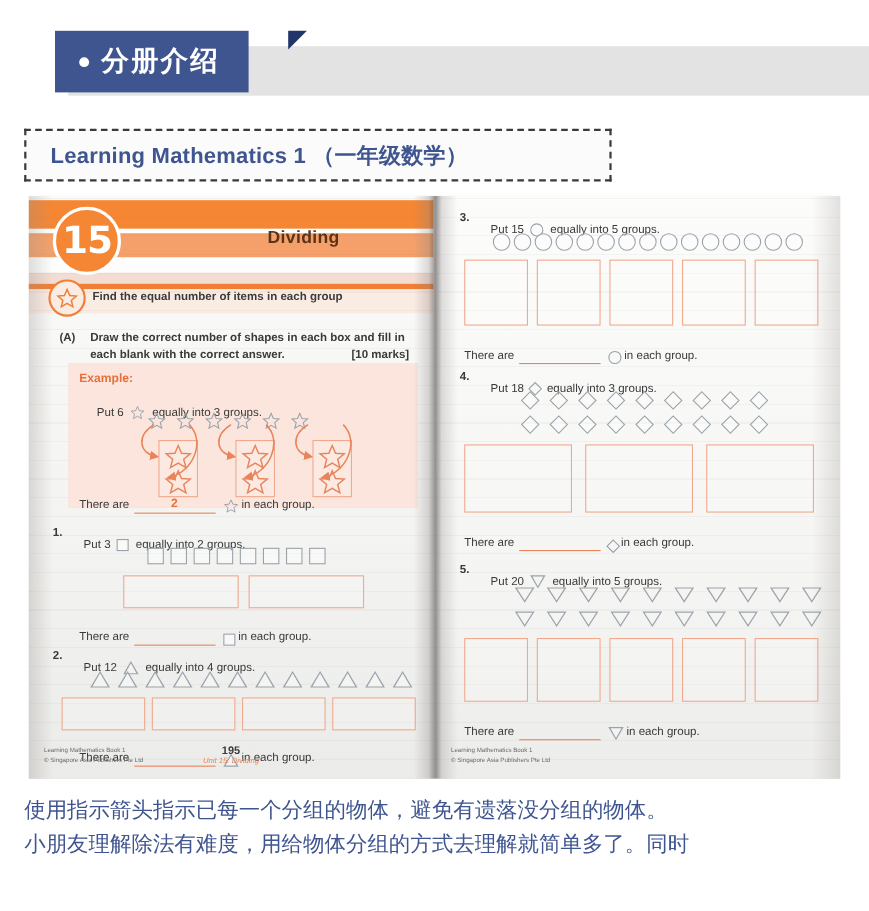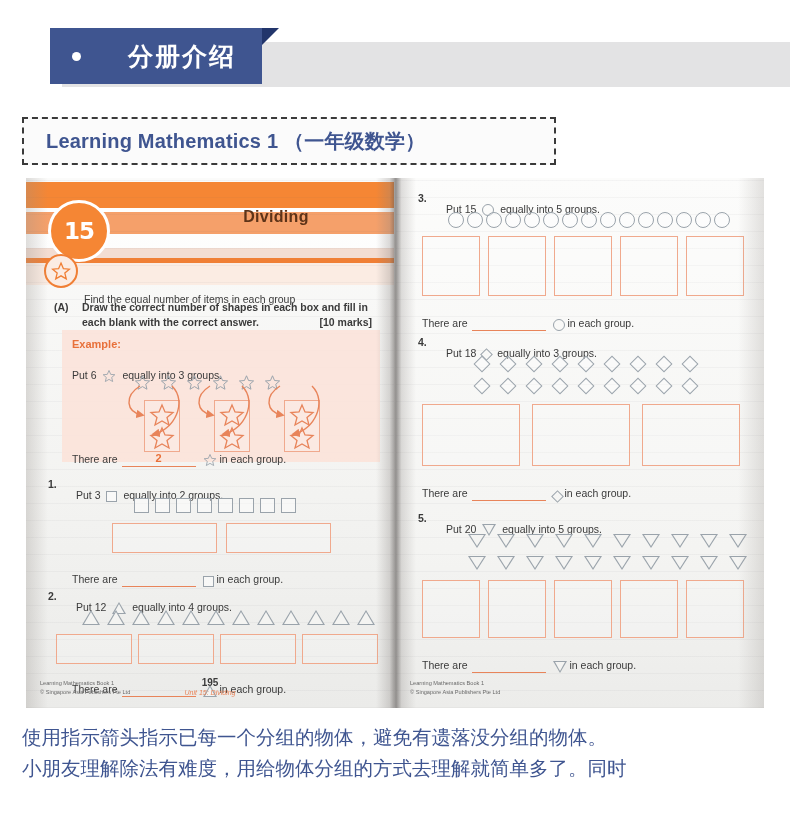--- a/index.html
+++ b/index.html
@@ -27,21 +27,20 @@
     z-index: 3;
   }
   .ribbon-dot {
     width: 9px; height: 9px; border-radius: 50%;
     background: #ffffff; flex: none;
   }
   .ribbon-title {
     color: #ffffff; font-size: 25px; font-weight: bold;
     letter-spacing: 2px; line-height: 1;
     white-space: nowrap;
-    margin-left: 36px;
   }
   .ribbon-fold {
     position: absolute; top: 28px; left: 262px;
     width: 0; height: 0; z-index: 2;
     border-top: 17px solid #22356b;
     border-right: 17px solid transparent;
   }
 
   
   .subtitle-box {
@@ -105,44 +104,44 @@
   .ph { position: absolute; left: 0; width: 368px; }
   .ph-band1 { top: 4px;  height: 26px; background: #f58634; }
   .ph-band2 { top: 30px; height: 4px;  background: #ffffff; opacity:.85; }
   .ph-band3 { top: 34px; height: 22px; background: #f5a06a; }
   .ph-band4 { top: 56px; height: 14px; background: #ffffff; opacity:.7; }
   .ph-band5 { top: 70px; height: 10px; background: #f3ddd2; }
   .ph-band6 { top: 80px; height: 5px;  background: #f07f35; }
   .ph-band7 { top: 85px; height: 22px; background: #fbece3; }
 
   .unit-circle {
-    position: absolute; left: 22px; top: 22px;
+    position: absolute; left: 22px; top: 10px;
     width: 62px; height: 62px; border-radius: 50%;
     background: #f58634; border: 3px solid #ffffff;
     display: flex; align-items: center; justify-content: center;
-    color: #ffffff; font-size: 23px; font-weight: bold;
+    color: #ffffff; font-size: 34px; font-weight: bold;
     font-family: "DejaVu Sans", sans-serif;
     z-index: 3; letter-spacing: -1px;
   }
   .chapter-title {
     position: absolute; left: 150px; top: 30px; width: 200px;
     text-align: center; color: #5d3318;
     font-size: 16px; font-weight: bold; z-index: 3;
     letter-spacing: .3px;
   }
   .star-badge {
     position: absolute; left: 18px; top: 76px;
     width: 34px; height: 34px; border-radius: 50%;
     background: #fbece3; border: 2.5px solid #f07f35;
     display: flex; align-items: center; justify-content: center;
     z-index: 4;
   }
   .objective {
     position: absolute; left: 58px; top: 86px; z-index: 4;
-    color: #3b3b3b; font-size: 10.5px; font-weight: normal; margin-top: 29px;
+    color: #3b3b3b; font-size: 10.5px; font-weight: bold;
   }
 
   
   .qtext, .instr, .therow {
     position: absolute; color: #3a3a3a;
     font-size: 10.5px; line-height: 1.45; margin-top: 10px;
   }
   .instr { font-weight: bold; }
   .instr .label { position: absolute; left: -28px; }
   .marks { position: absolute; right: 10px; font-weight: bold; color:#3a3a3a; font-size:10.5px;}
@@ -296,21 +295,21 @@
     <div class="instr" style="left:56px; top:112px; width:300px;">
       <span class="label">(A)</span>
       <span>Draw the correct number of shapes in each box and fill in</span><br>
       <span>each blank with the correct answer.</span>
       <span class="marks" style="top:15px;">[10 marks]</span>
     </div>
 
     <div class="example-panel"></div>
     <div class="example-label">Example:</div>
 
-    <div class="qtext" style="left:34px; top:180px; z-index:3;padding-left:12px;">
+    <div class="qtext" style="left:50px; top:180px; z-index:3;padding-left:12px;">
       <span>Put 6</span>
       <span class="mini star">
         <svg width="14" height="14" viewBox="0 0 24 24">
             <polygon points="12,2.5 14.9,9.2 22,9.8 16.6,14.5 18.3,21.5 12,17.8 5.7,21.5 7.4,14.5 2,9.8 9.1,9.2" fill="none" stroke="#9aa3ab" stroke-width="1.5"></polygon>
           </svg>
       </span>
       <span>equally into 3 groups.</span>
     </div>
 
     <div class="shaperow" style="left:108px; top:196px; gap:9px;">

